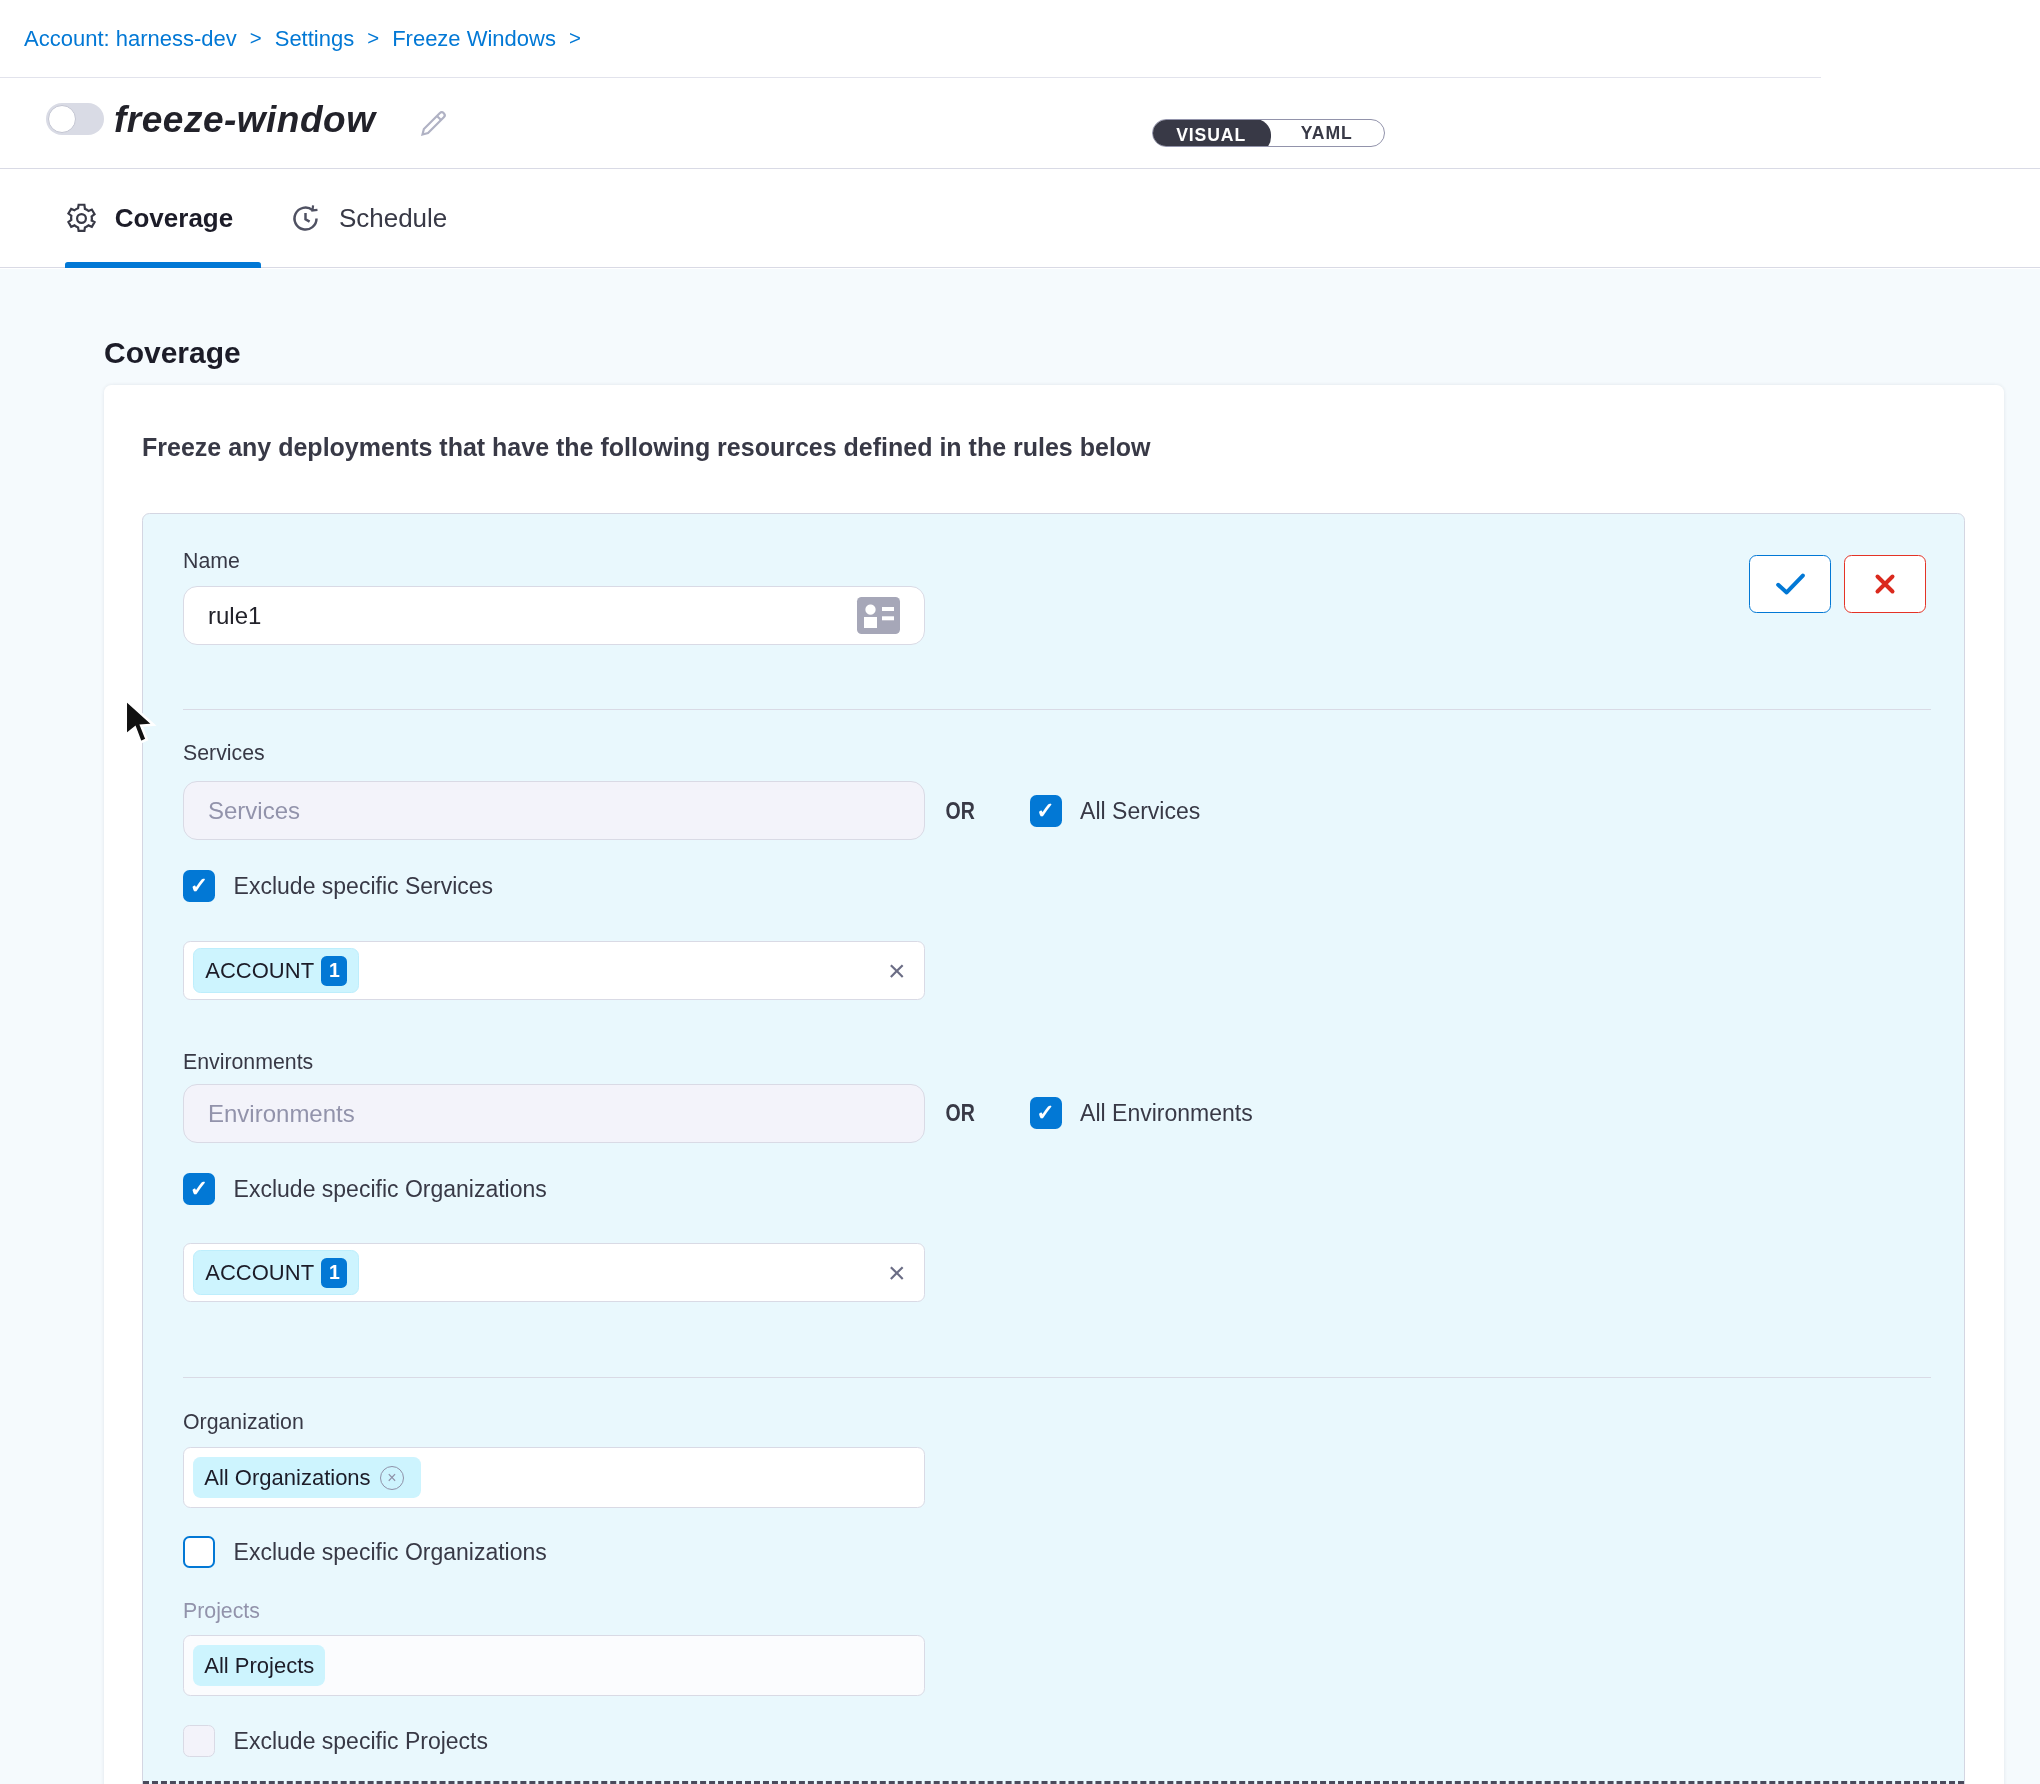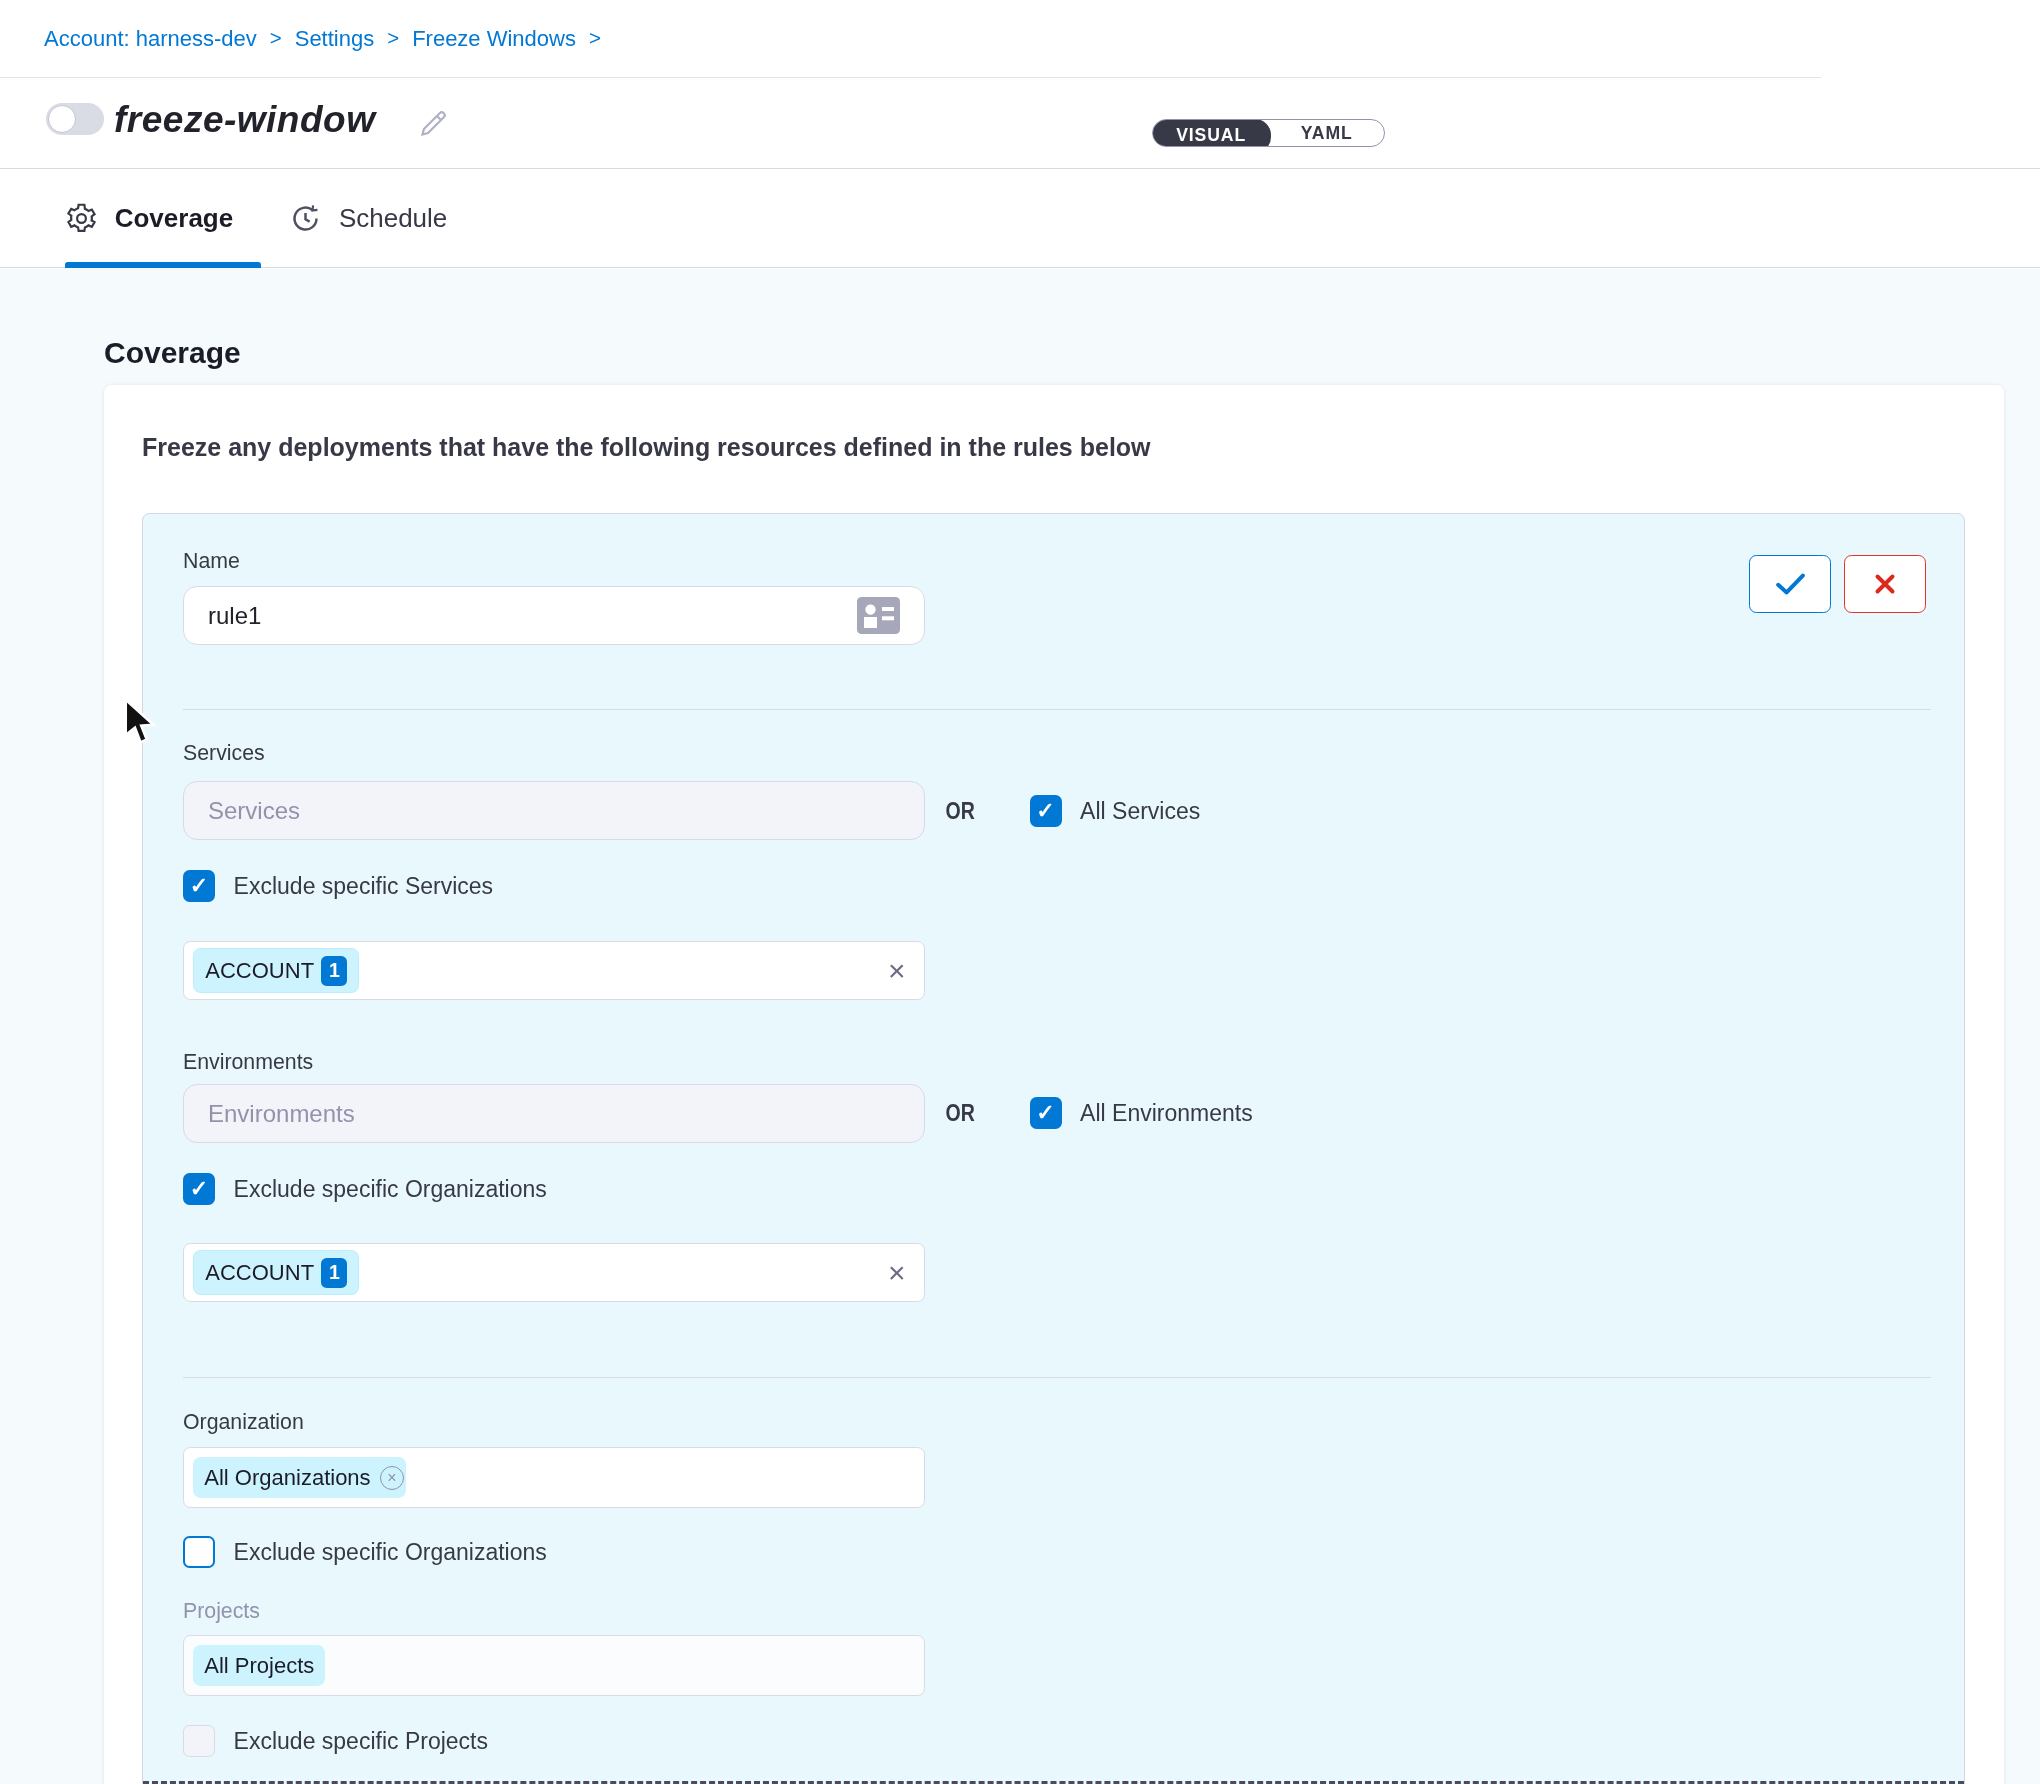--- a/index.html
+++ b/index.html
@@ -9,21 +9,21 @@
     font-family:"Liberation Sans", sans-serif;
     background:#ffffff;
     overflow:hidden;
     color:#383946;
   }
 
   
   .breadcrumb-row {
     position:absolute; left:0; top:0; width:1821px; height:78px;
     background:#fff; border-bottom:0.9px solid #e2e3ec;
-    display:flex; align-items:center; padding-left:44px;
+    display:flex; align-items:center; padding-left:24px;
     font-size:22px; color:#0278d5;
   }
   .crumb { cursor:pointer; }
   .crumb-sep { margin:0 13px; color:#0278d5; font-size:20.4px; }
 
   .title-row {
     position:absolute; left:0; top:79px; width:2041px; height:90px;
     background:#fff; border-bottom:0.9px solid #d9dae5;
     display:flex; align-items:center;font-style:italic;
   }
@@ -320,21 +320,21 @@
           <span>ACCOUNT</span>
           <span class="count-badge">1</span>
         </span>
         <span class="clear-x">×</span>
       </div>
 
       <div class="hr" style="top:863px;"></div>
 
       <div class="field-label" style="top:896px;">Organization</div>
       <div class="tag-input" style="top:933px; height:61px;">
-        <span class="tag plain" style="padding-right:2px;">
+        <span class="tag plain" style="padding-right:17px;">
           <span>All Organizations</span>
           <span class="remove-circle">×</span>
         </span>
       </div>
       <div class="exclude-row" style="top:1022px;">
         <span class="checkbox unchecked"></span>
         <span class="chk-label">Exclude specific Organizations</span>
       </div>
 
       <div class="field-label dim" style="top:1085px;">Projects</div>

